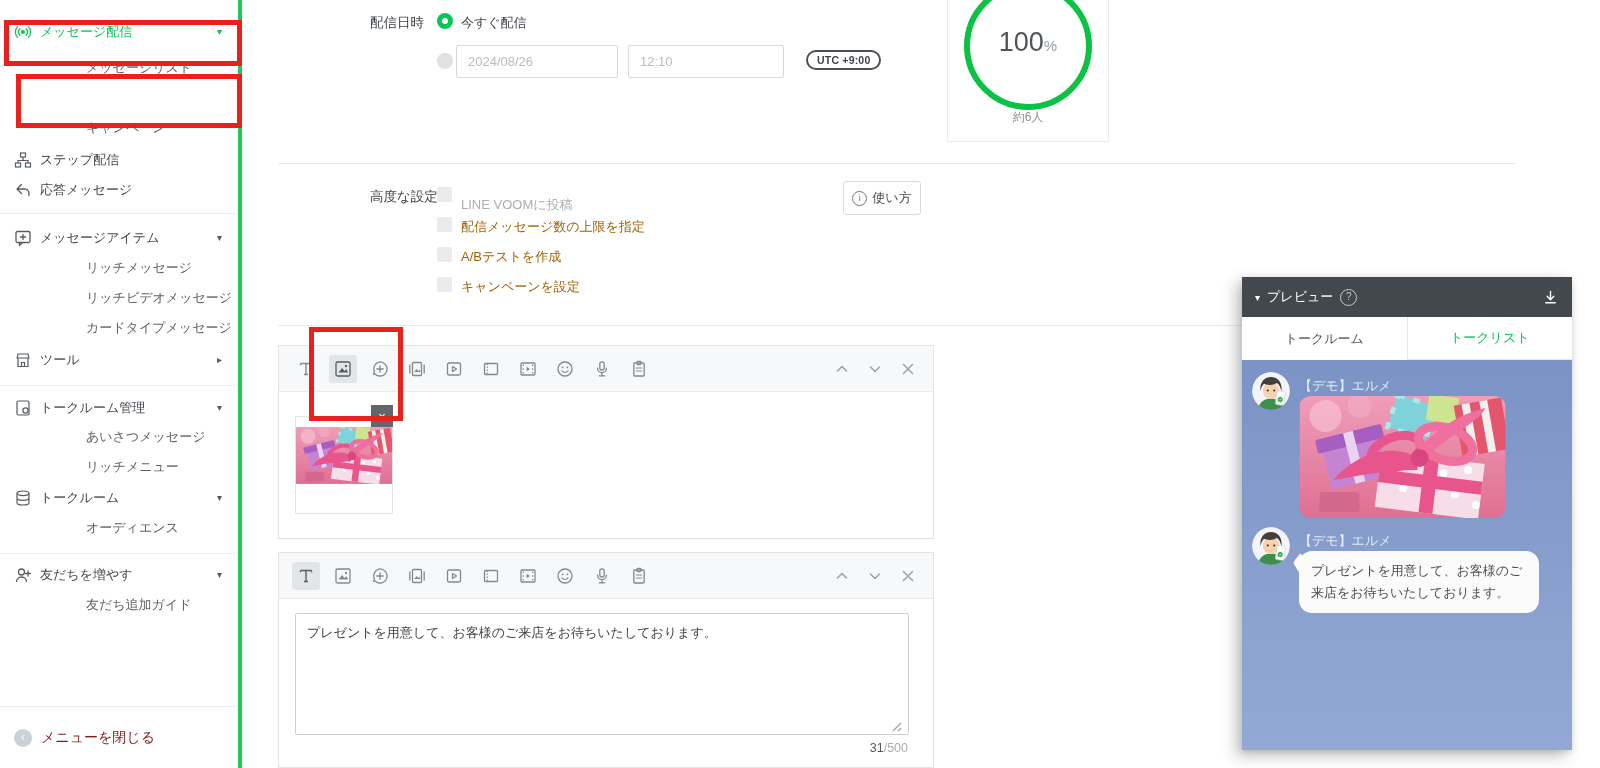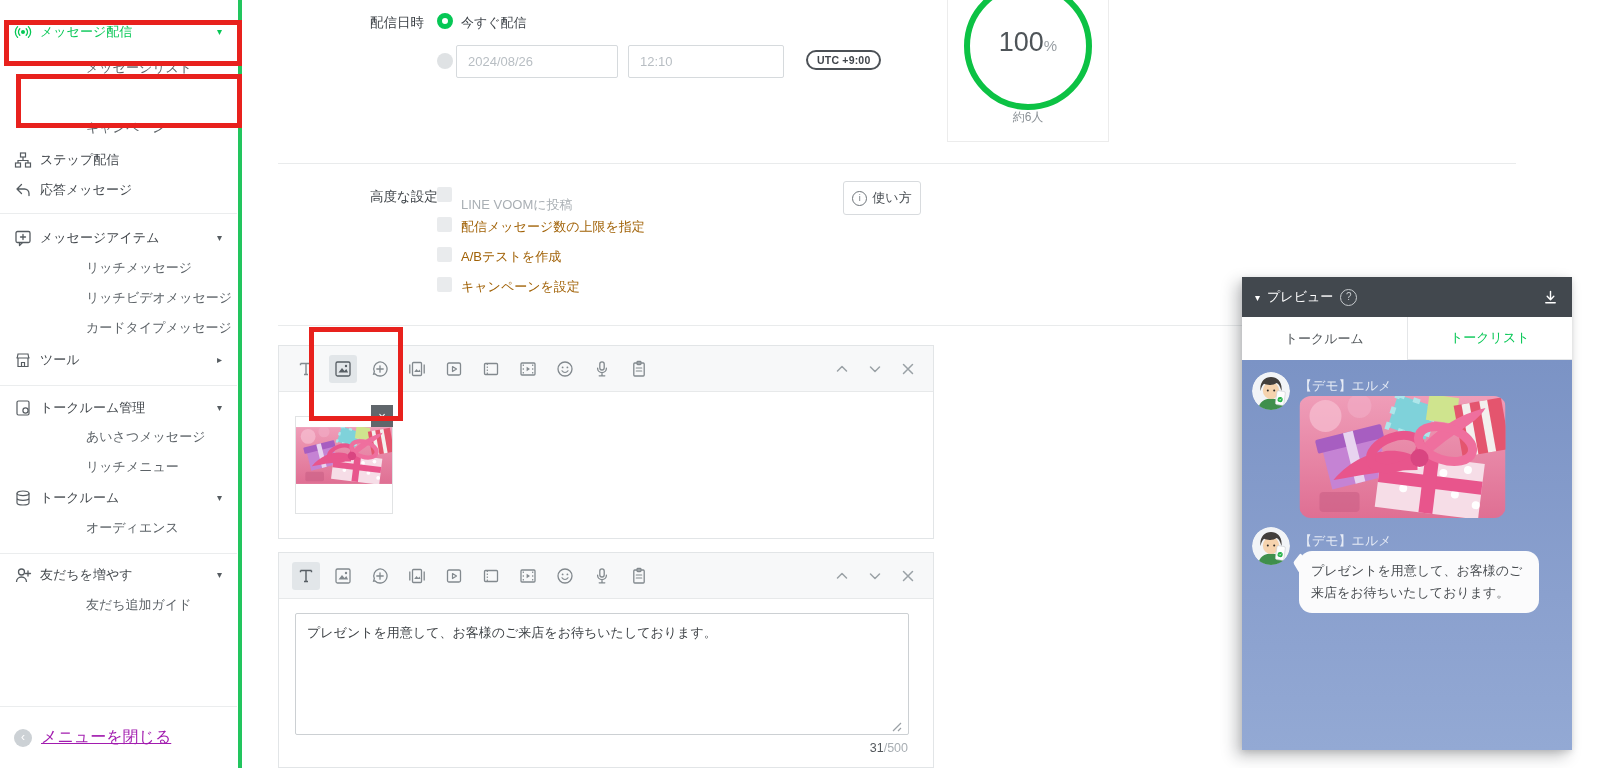--- a/index.html
+++ b/index.html
@@ -12,21 +12,21 @@
   .nav-icon{position:absolute;left:14px;top:6px;width:18px;height:18px;color:#565c61;}
   .nav-label{position:absolute;left:40px;font-size:13px;color:#42474c;white-space:nowrap;}
   .nav-row.sub .nav-label{left:40px;color:#5c6267;margin-left:46px;}
   .nav-row.active .nav-label{color:#06c755;}
   .nav-row.active .nav-icon{color:#06c755;}
   .caret{position:absolute;right:16px;top:50%;transform:translateY(-56%);font-size:10px;color:#565c61;}
   .caret.green{color:#06c755;}
   .side-div{position:absolute;left:0;width:237px;height:1px;background:#ebedee;}
   .close-row{position:absolute;left:0;top:706px;width:237px;height:62px;border-top:1px solid #ebedee;display:flex;align-items:center;padding-left:14px;box-sizing:border-box;cursor:pointer;}
   .close-circle{width:18px;height:18px;border-radius:50%;background:#ccd1d5;color:#fff;font-size:12px;line-height:17px;text-align:center;margin-right:9px;flex:0 0 auto;}
-  .close-label{font-size:16px;color:#a21caf;text-decoration:underline;}
+  .close-label{font-size:14px;color:#7f1d1d;}
 
   
   .anno{position:absolute;border:5px solid #e8211d;z-index:60;pointer-events:none;}
 
   
   .fieldlabel{position:absolute;font-size:13.5px;color:#3d4247;}
   .radio{position:absolute;width:16px;height:16px;border-radius:50%;box-sizing:border-box;cursor:pointer;}
   .radio.on{background:#fff;border:5px solid #06c755;}
   .radio.off{background:#dfe2e4;}
   .opt-label{position:absolute;font-size:13px;color:#3f444a;}

